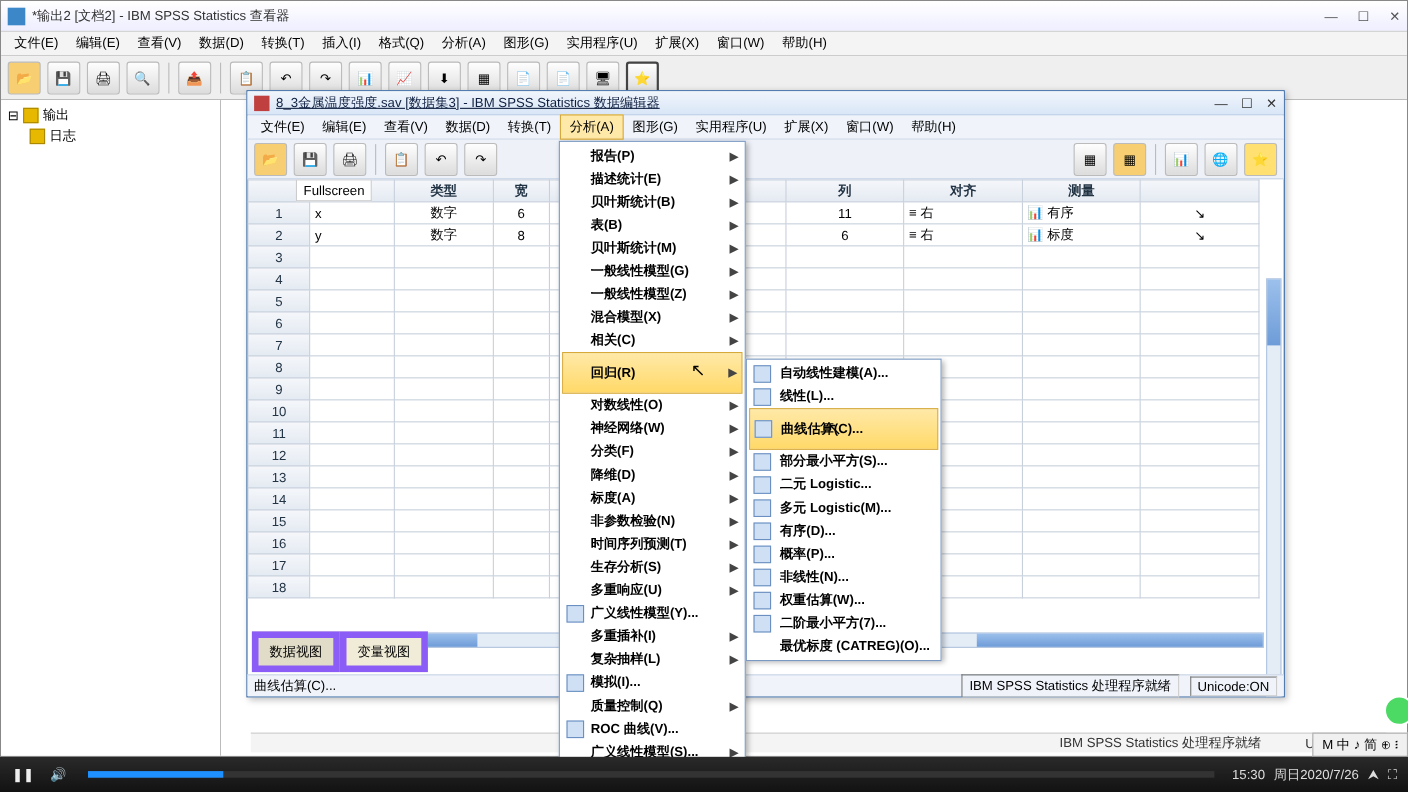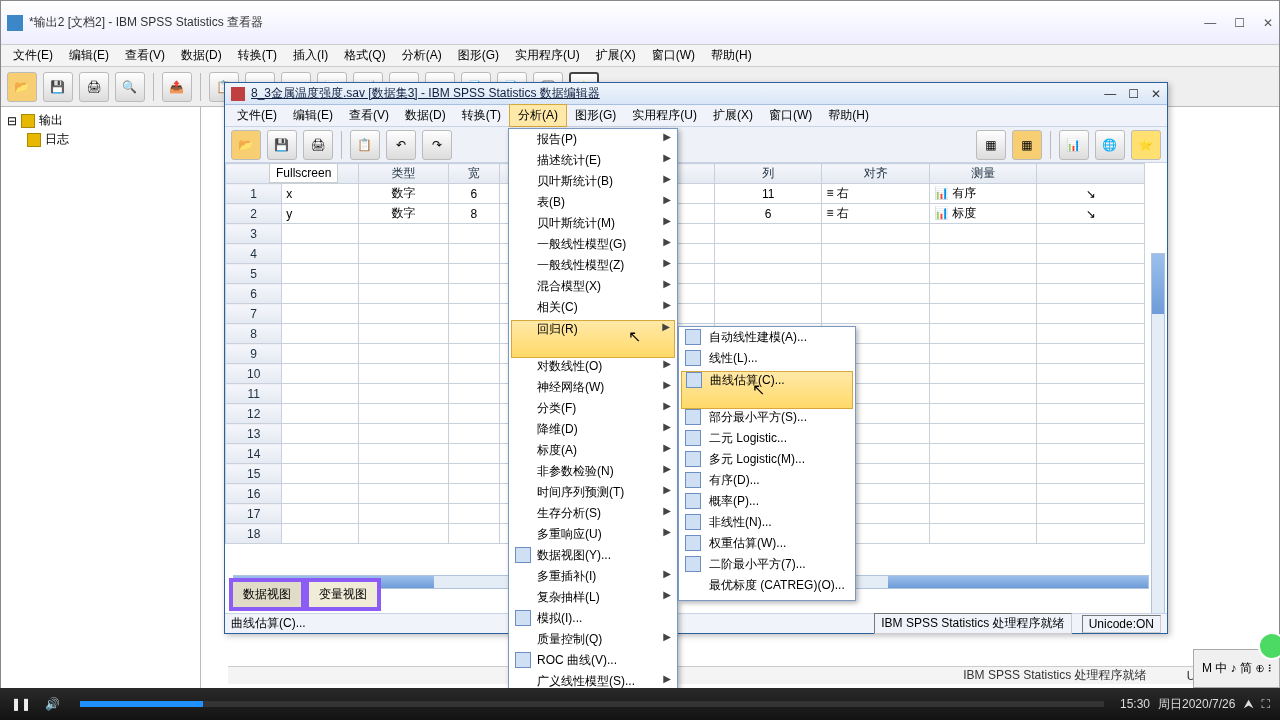--- a/index.html
+++ b/index.html
@@ -1,20 +1,20 @@
 <!DOCTYPE html>
 <html><head>
 <meta charset="utf-8">
 <style>
 * { margin: 0; padding: 0; box-sizing: border-box; font-family: "Microsoft YaHei", sans-serif; font-size: 12px; }
 body { background: #e8e8e8; width: 1280px; height: 720px; overflow: hidden; position: relative; }
 
 
 .viewer-window { position: absolute; top: 0; left: 0; width: 1280px; height: 688px; background: #fff; border: 1px solid #888; }
-.viewer-titlebar { height: 44px; background: linear-gradient(#fff,#eef); display: flex; align-items: center; padding: 0 6px; border-bottom: 1px solid #ccc; }
+.viewer-titlebar { height: 28px; background: linear-gradient(#fff,#eef); display: flex; align-items: center; padding: 0 6px; border-bottom: 1px solid #ccc; }
 .viewer-titlebar .icon { width: 16px; height: 16px; background: #3b87c8; margin-right: 6px; }
 .viewer-titlebar .title { flex: 1; color: #333; }
 .win-ctrls { display: flex; gap: 18px; color: #555; font-size: 14px; }
 .viewer-menubar { height: 22px; display: flex; align-items: center; padding: 0 4px; background: #f4f4f4; border-bottom: 1px solid #ccc; }
 .viewer-menubar span { padding: 2px 8px; }
 .viewer-toolbar { height: 40px; background: #efefef; display: flex; align-items: center; padding: 2px 6px; gap: 6px; border-bottom: 1px solid #bbb; }
 .tb-btn { width: 30px; height: 30px; background: linear-gradient(#fefefe,#dcdcdc); border: 1px solid #bbb; border-radius: 3px; display:flex; align-items:center; justify-content:center; }
 .tb-sep { width:1px; height:28px; background:#bbb; margin:0 2px;}
 
 .viewer-body { display: flex; height: calc(100% - 90px); }
@@ -31,52 +31,52 @@
 .editor-titlebar .icon { width:14px; height:14px; background:#c04040; margin-right:6px; }
 .editor-titlebar .title { flex:1; color:#102040;text-decoration:underline; }
 .ewin-ctrls { display:flex; gap:12px; font-size:14px; color:#333; }
 .editor-menubar { height: 22px; display:flex; align-items:center; padding:0 4px; background:#f0f4fa; border-bottom:1px solid #c8d4e6; }
 .editor-menubar span { padding:2px 8px; }
 .editor-toolbar { height: 36px; background:#eef2f8; border-bottom:1px solid #c8d4e6; display:flex; align-items:center; padding:2px 6px; gap:6px; }
 
 .grid-wrap { position: relative; height: 400px; overflow:hidden; }
 .grid { border-collapse: collapse; width: 920px; }
 .grid th, .grid td { border: 1px solid #c8d0dc; height: 20px; font-size: 12px; text-align: center; background:#fff; }
-.grid th { background: linear-gradient(#f4f6fa,#e4eaf2); color:#234; font-weight: normal; }
+.grid th { background: linear-gradient(#f4f6fa,#e4eaf2); color:#234; font-weight: bold; }
 .grid .rowhdr { width: 44px; background: linear-gradient(#f4f6fa,#e4eaf2); text-align:center; color:#234; }
 .grid td.left { text-align:left; padding-left:4px; }
 .fullscreen-tag { position:absolute; top:0; left:44px; background:#fff; border:1px solid #ccc; padding:2px 6px; z-index:5; }
 
 .bottom-tabs { position:absolute; bottom:22px; left:4px; display:flex; }
-.btab { padding:4px 10px; border:4px solid #8b5cf6; background:#f0ecd8; }
+.btab { padding:4px 10px; border:6px solid #8b5cf6; background:#f0ecd8; }
 .btab.inactive { background:#e0dcc8; }
 .statusbar { position:absolute; bottom:0; left:0; right:0; height:20px; background:#f0f4fa; border-top:1px solid #c8d4e6; display:flex; align-items:center; padding:0 6px; gap:10px; }
 .statusbar .seg { border:1px inset #ccc; padding:1px 6px; }
 .statusbar .spacer { flex:1; }
 
 
 .menu { position:absolute; background:#fff; border:1px solid #7a99c2; box-shadow:2px 2px 5px rgba(0,0,0,.3); padding:2px; }
-.menu-item { display:flex; height:21px; padding:0 18px 0 26px; position:relative; white-space:nowrap; }
+.menu-item { display:flex; align-items:center; height:21px; padding:0 18px 0 26px; position:relative; white-space:nowrap;font-weight:bold; }
 .menu-item .arrow { position:absolute; right:4px; font-size:10px; color:#444; }
 .menu-item .micon { position:absolute; left:4px; width:16px; height:16px; background:#d0e0f4; border:1px solid #6a8fc0; }
 .menu-item.hover { background: linear-gradient(#ffe9a8,#ffd968); border:1px solid #d6a93a; padding:0 17px 0 25px; height:38px; }
 .menu-main { top: 128px; left: 508px; width: 170px; }
 .menu-sub  { top: 326px; left: 678px; width: 178px; }
 .menu-sub .menu-item { padding-left: 28px; }
 .cursor { position:absolute; top:380px; left:752px; font-size:16px; color:#000; pointer-events:none; z-index:50; }
 .cursor2 { position:absolute; top:327px; left:628px; font-size:16px; color:#000; pointer-events:none; z-index:50; }
 
 
 .taskbar { position:absolute; bottom:0; left:0; right:0; height:32px; background: linear-gradient(#2a2a2a,#121212); display:flex; align-items:center; color:#ddd; }
 .video-controls { display:flex; align-items:center; gap:14px; padding:0 12px; }
 .vc-btn { width:18px; height:18px; color:#eee; display:flex; align-items:center; justify-content:center; }
 .progress { flex:1; height:6px; background:#333; margin:0 6px; position:relative; }
 .progress .fill { position:absolute; left:0; top:0; bottom:0; width:12%; background:#1e90ff; }
 .sys-tray { margin-left:auto; display:flex; align-items:center; gap:8px; padding:0 10px; font-size:11px; color:#ddd; }
-.ime-bar { position:absolute; right:0; bottom:32px; height:39px; background:#f0f0f0; border:1px solid #aaa; display:flex; align-items:center; gap:6px; padding:0 8px; font-size:12px; }
+.ime-bar { position:absolute; right:0; bottom:32px; height:22px; background:#f0f0f0; border:1px solid #aaa; display:flex; align-items:center; gap:6px; padding:0 8px; font-size:12px; }
 
 .bg-status { position:absolute; bottom:36px; left:228px; right:20px; height:18px; background:#f4f4f4; border-top:1px solid #ccc; font-size:11px; color:#333; display:flex; align-items:center; padding:0 8px; }
 .bg-status .spacer{flex:1;}
 .green-bubble { position:absolute; right:-6px; top:632px; width:28px; height:28px; background:#4cd964; border-radius:50%; border:2px solid #fff; }
 
 
 .vscroll { position:absolute; right:2px; top:170px; width:14px; height:380px; background:#e4ecf6; border:1px solid #b0c4de; }
 .vscroll .thumb { position:absolute; top:0; left:0; right:0; height:60px; background:linear-gradient(#9cc0ec,#6e9cd8); }
 .hscroll { position:absolute; bottom:44px; left:8px; right:18px; height:14px; background:#e4ecf6; border:1px solid #b0c4de; }
 .hscroll .thumb { position:absolute; left:0; top:0; bottom:0; width:200px; background:linear-gradient(#9cc0ec,#6e9cd8); }
@@ -522,21 +522,21 @@
     <div class="menu-item">
       <span>生存分析(S)</span>
       <span class="arrow">▶</span>
     </div>
     <div class="menu-item">
       <span>多重响应(U)</span>
       <span class="arrow">▶</span>
     </div>
     <div class="menu-item">
       <span class="micon"></span>
-      <span>数据视图(Y)...</span>
+      <span>广义线性模型(Y)...</span>
     </div>
     <div class="menu-item">
       <span>多重插补(I)</span>
       <span class="arrow">▶</span>
     </div>
     <div class="menu-item">
       <span>复杂抽样(L)</span>
       <span class="arrow">▶</span>
     </div>
     <div class="menu-item">

